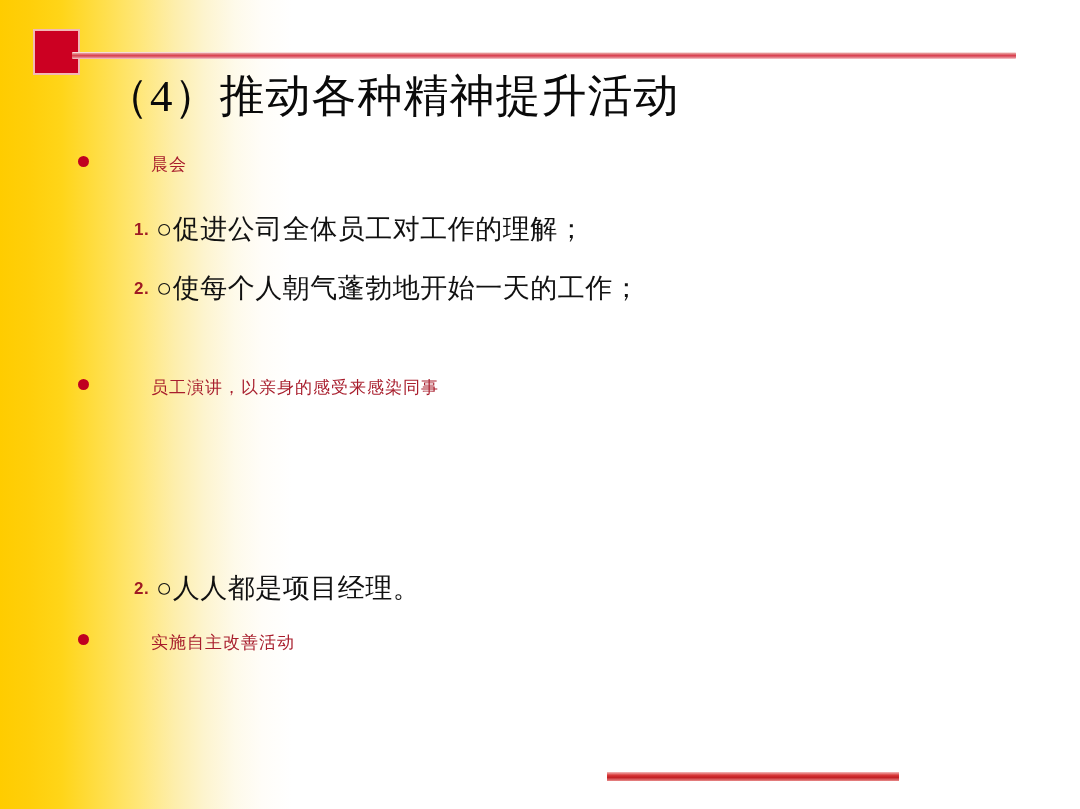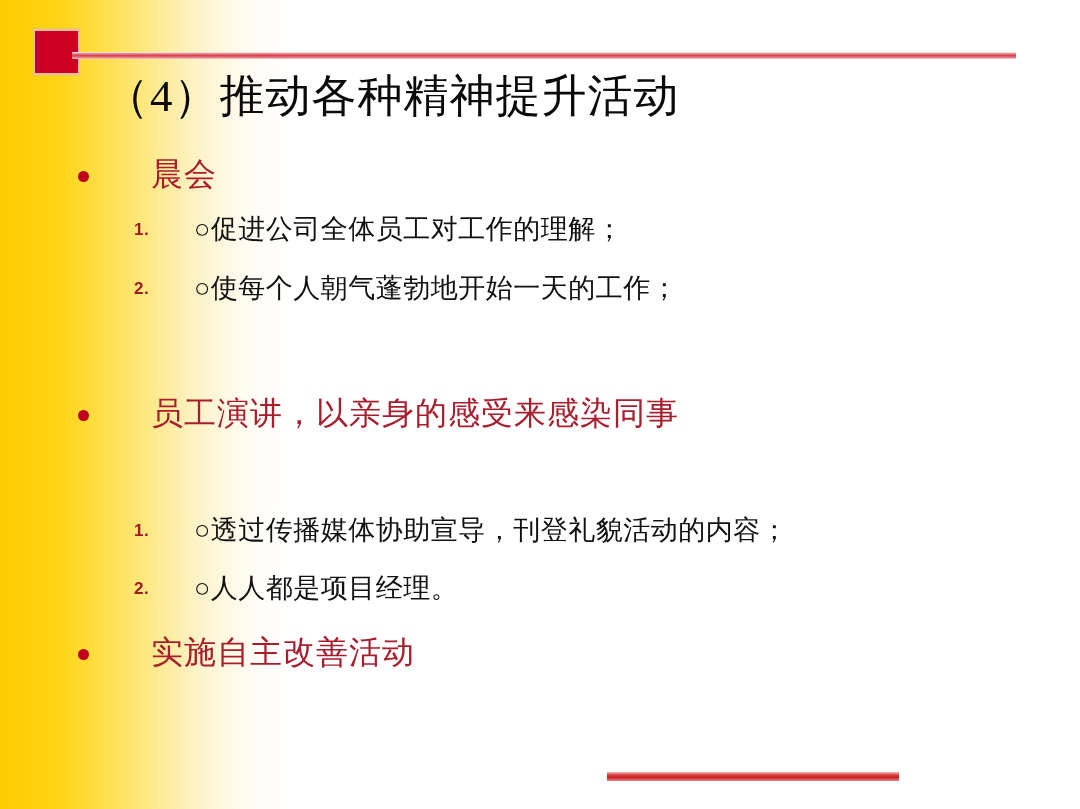--- a/index.html
+++ b/index.html
@@ -70,21 +70,21 @@
 
   
   .blk {
     position: absolute;
     white-space: nowrap;
   }
 
   
   .lvl1 {
     left: 78px;
-    font-size: 32px;
+    font-size: 17px;
     color: #a81e2d;
     letter-spacing: 1px;
   }
   .lvl1 .dot {
     display: inline-block;
     width: 11px;
     height: 11px;
     border-radius: 50%;
     background: #c00020;
     vertical-align: 3px;
@@ -105,21 +105,20 @@
     display: inline-block;
     width: 22px;
     font-family: "Liberation Sans", "DejaVu Sans", sans-serif;
     font-size: 17px;
     font-weight: 700;
     color: #9e1b24;
     vertical-align: 3px;
   }
   .lvl2 .txt {
     display: inline-block;
-    margin-left: 38px;
   }
 
   
   .foot-rule {
     position: absolute;
     left: 607px;
     top: 772px;
     width: 292px;
     height: 9px;
     background: linear-gradient(to bottom,
@@ -163,28 +162,25 @@
 
   <div class="blk lvl2" style="top:211px;">
     <span class="num">1.</span><span class="txt">○促进公司全体员工对工作的理解；</span>
   </div>
 
   <div class="blk lvl2" style="top:270px;">
     <span class="num">2.</span><span class="txt">○使每个人朝气蓬勃地开始一天的工作；</span>
   </div>
 
 
-  <div class="blk lvl1" style="top:392px;">
+  <div class="blk lvl1" style="top:376px;">
     <span class="dot"></span><span class="txt">员工演讲，以亲身的感受来感染同事</span>
   </div>
 
 
-  <div class="blk lvl2" style="top:512px;">
-    <span class="num">1.</span><span class="txt">○透过传播媒体协助宣导，刊登礼貌活动的内容；</span>
-  </div>
 
   <div class="blk lvl2" style="top:570px;">
     <span class="num">2.</span><span class="txt">○人人都是项目经理。</span>
   </div>
 
   <div class="blk lvl1" style="top:631px;">
     <span class="dot"></span><span class="txt">实施自主改善活动</span>
   </div>
 
   <div class="foot-rule"></div>

